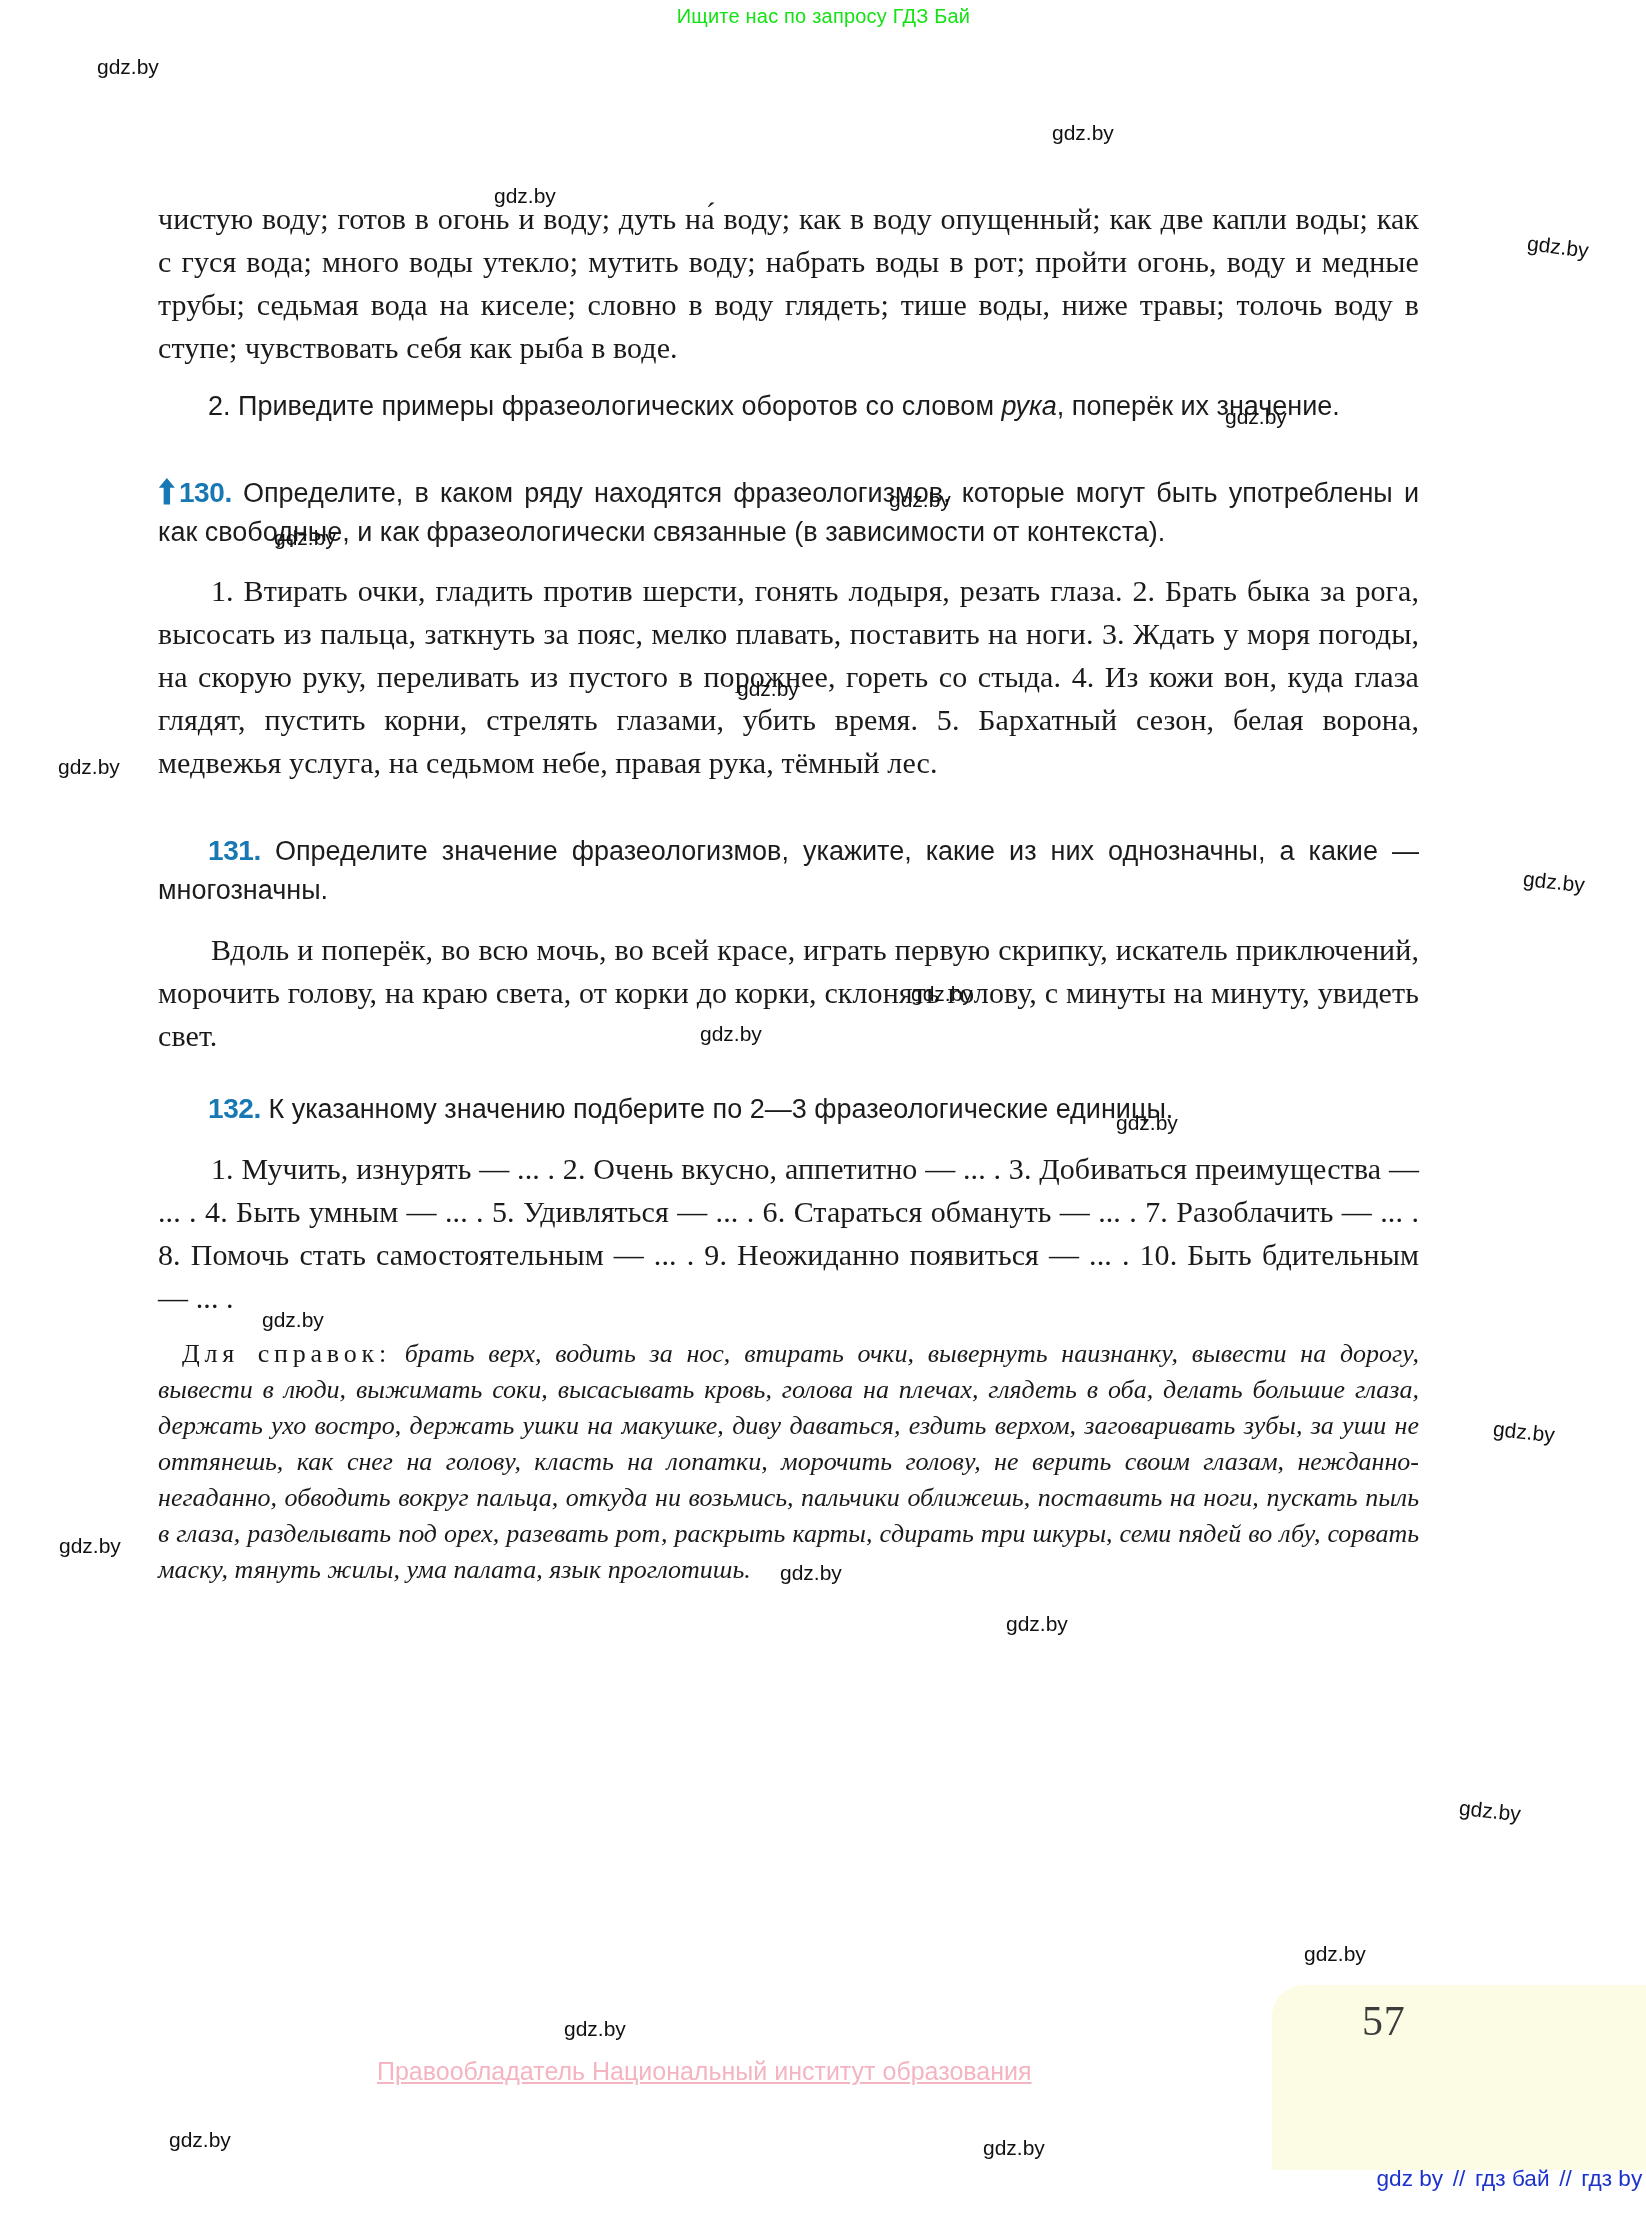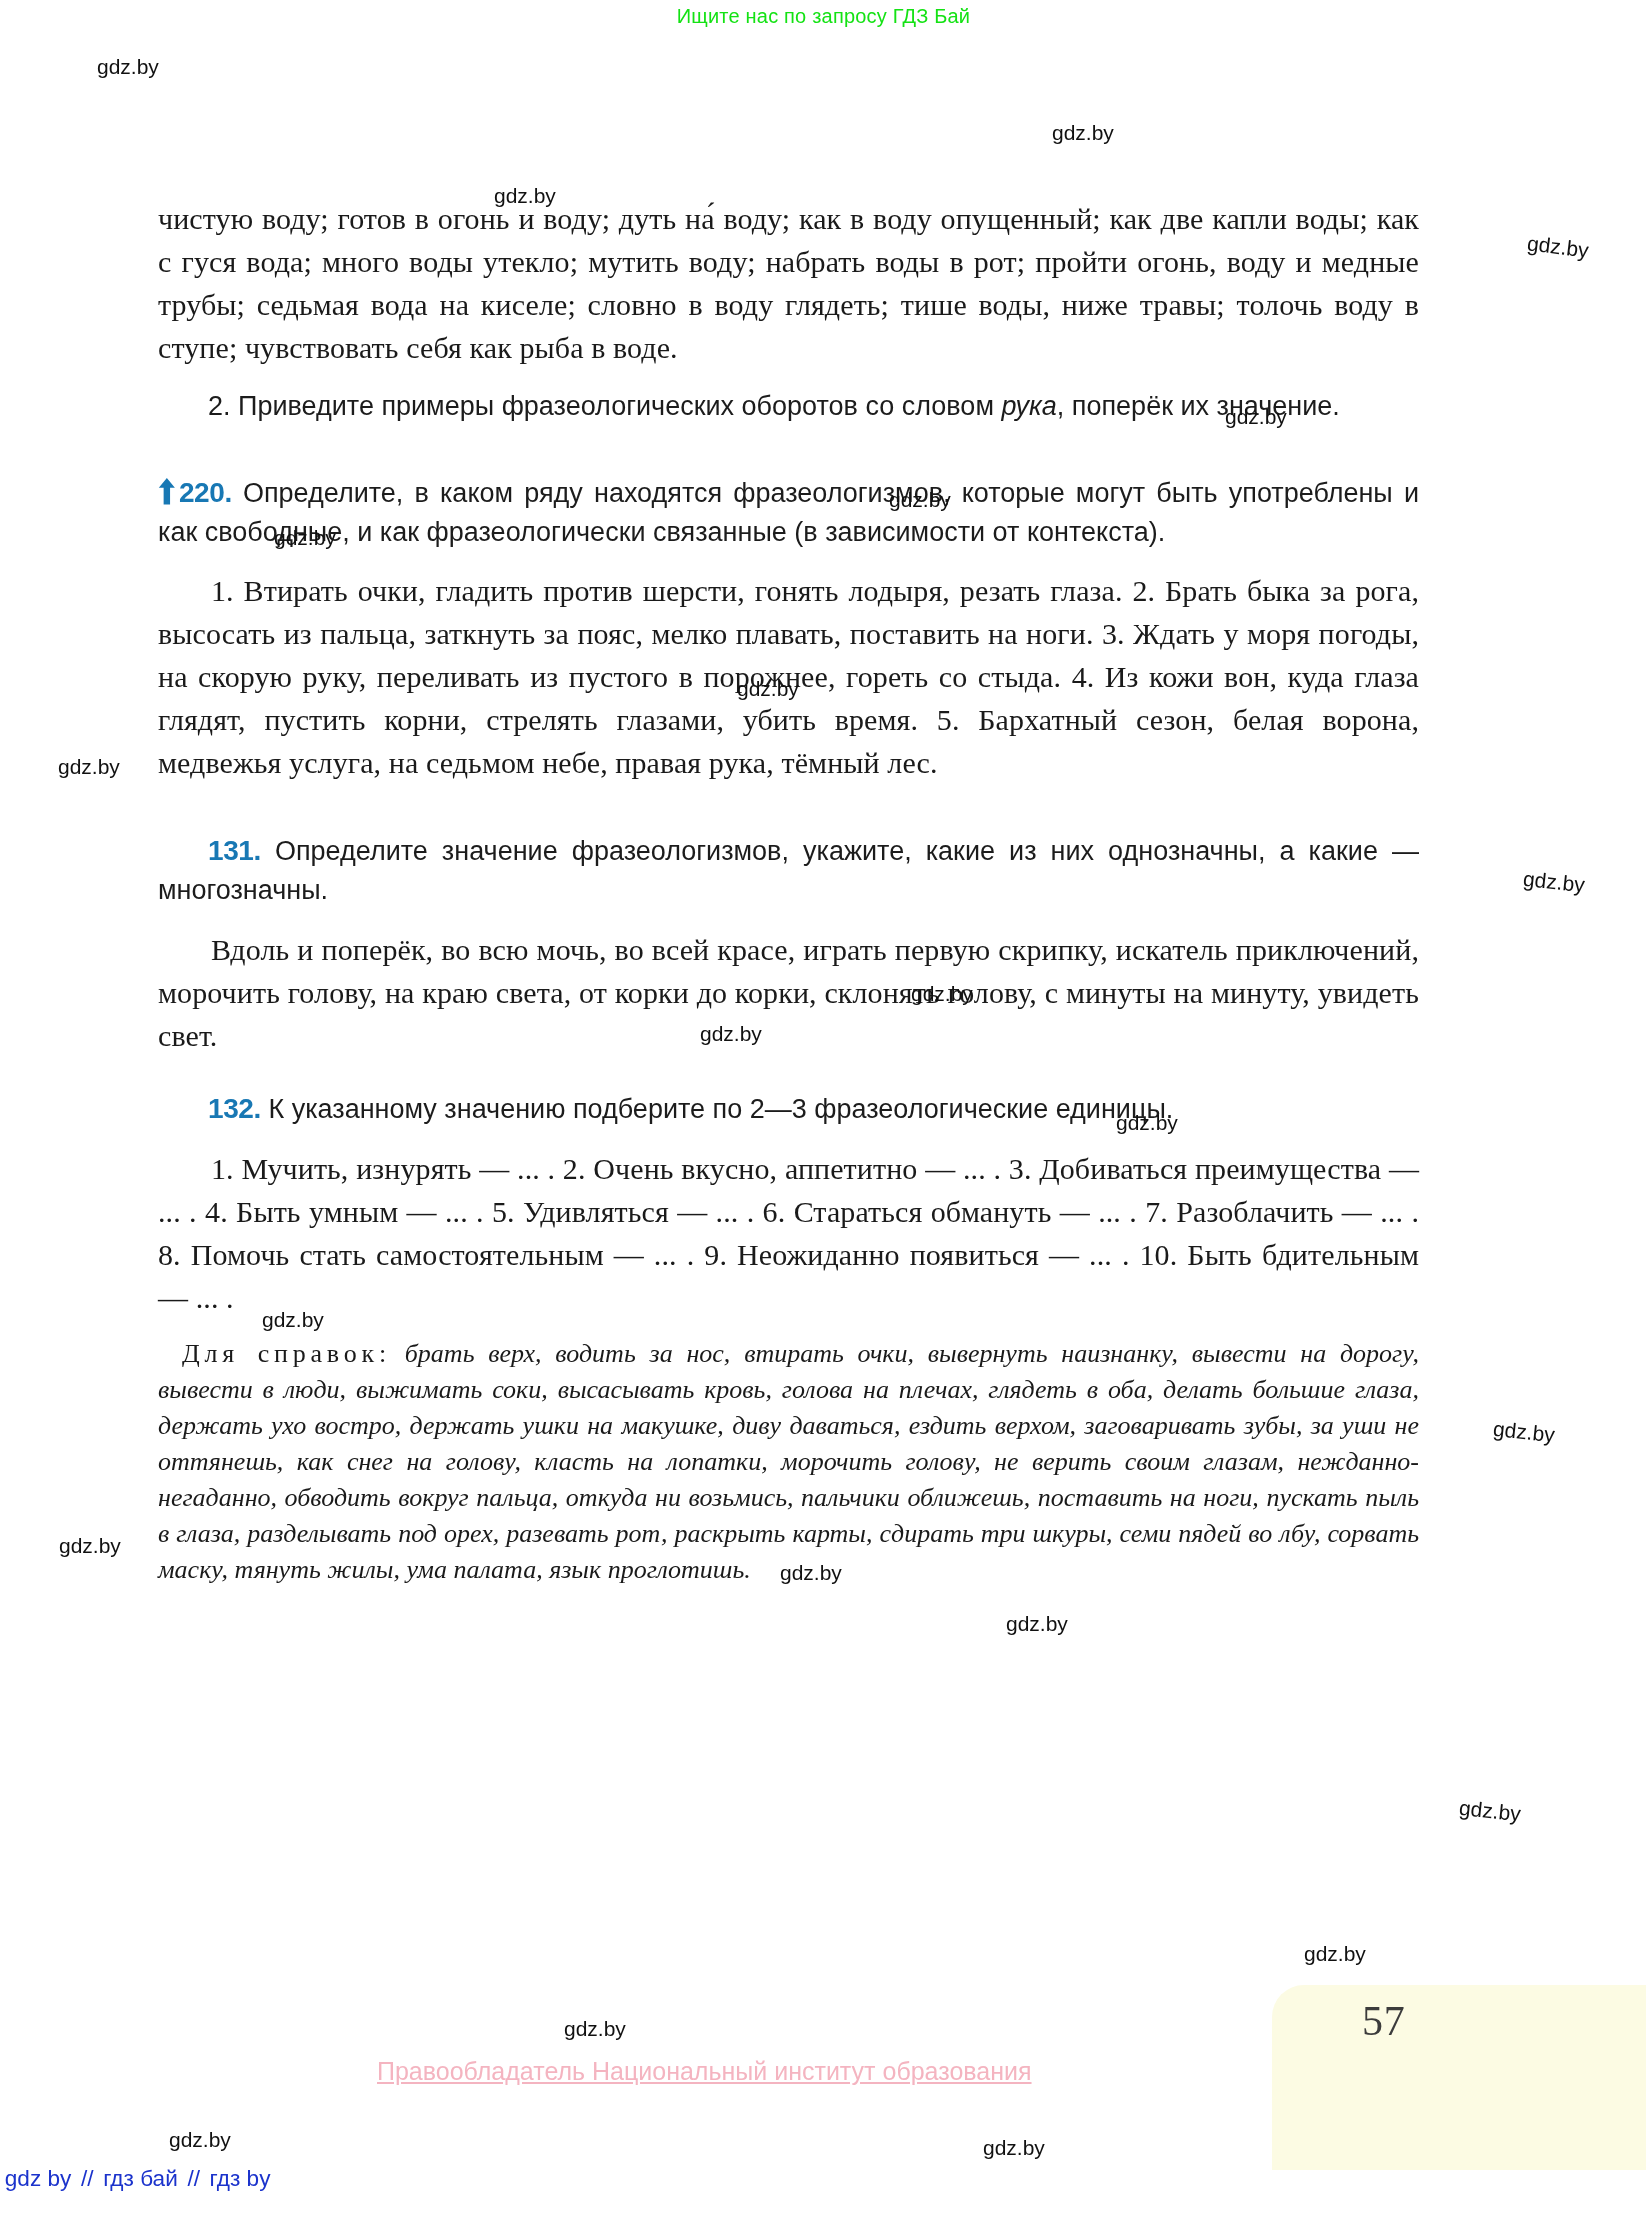--- a/index.html
+++ b/index.html
@@ -148,21 +148,21 @@
     text-decoration-color: #f4b4c0;
     white-space: nowrap;
   }
 
   
   .footer {
     position: absolute;
     left: 0;
     top: 2166px;
     width: 1647px;
-    text-align: left;
+    text-align: right;
     font-family: "Liberation Sans", "DejaVu Sans", sans-serif;
     font-size: 22.6px;
     color: #1b33cc;
     white-space: nowrap;
   }
   .footer span { margin: 0 4.8px; }
 </style>
 </head>
 <body>
 
@@ -183,21 +183,21 @@
       <span>2. Приведите примеры фразеологических оборотов со словом </span><span class="italic-word">рука</span><span>, поперёк их значение.</span>
     </p>
 
     <div class="gap-lg"></div>
 
     <p class="task-text">
       <span class="arrow-up-icon">
         <svg viewBox="0 0 22 33" width="17.7" height="26.6" aria-hidden="true">
           <path d="M11 0 L21 12 L15 12 L15 33 L7 33 L7 12 L1 12 Z" fill="#1878b4"></path>
         </svg>
-      </span><span class="ex-num">220.</span>
+      </span><span class="ex-num">130.</span>
       <span>Определите, в каком ряду находятся фразеологизмов, которые могут быть употреблены и как свободные, и как фразеологически связанные (в зависимости от контекста).</span>
     </p>
 
     <div class="gap-sm"></div>
 
     <p class="body-text indent">1. Втирать очки, гладить против шерсти, гонять лодыря, резать глаза. 2. Брать быка за рога, высосать из пальца, заткнуть за пояс, мелко плавать, поставить на ноги. 3. Ждать у моря погоды, на скорую руку, переливать из пустого в порожнее, гореть со стыда. 4. Из кожи вон, куда глаза глядят, пустить корни, стрелять глазами, убить время. 5. Бархатный сезон, белая ворона, медвежья услуга, на седьмом небе, правая рука, тёмный лес.</p>
 
     <div class="gap-lg"></div>
 
     <p class="task-text indent">

